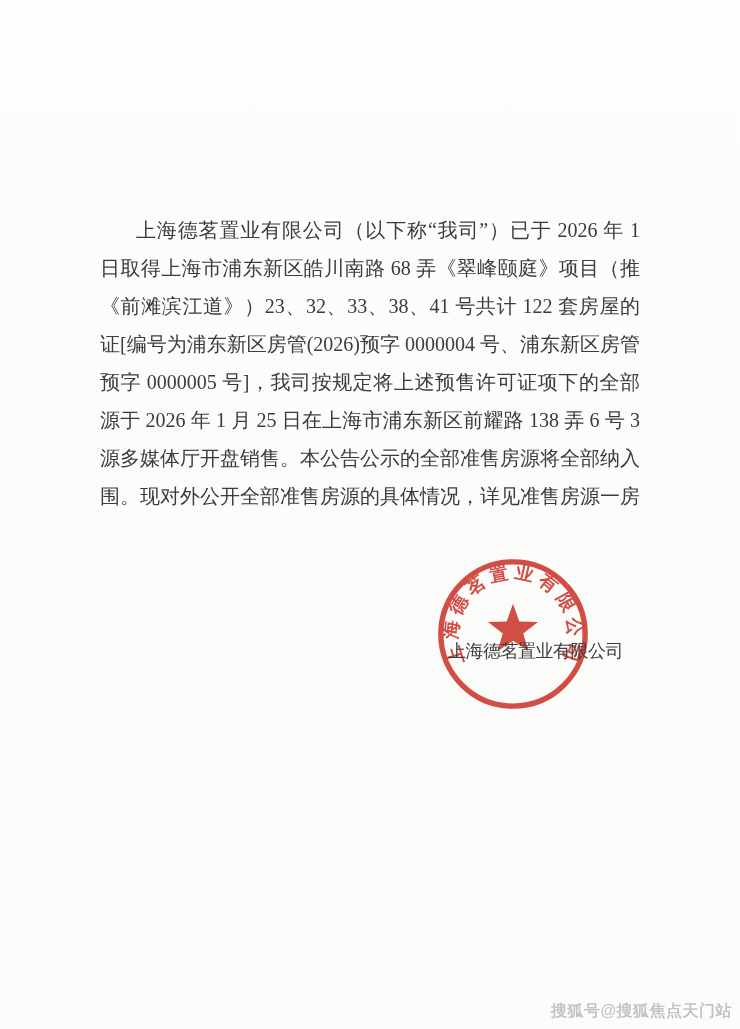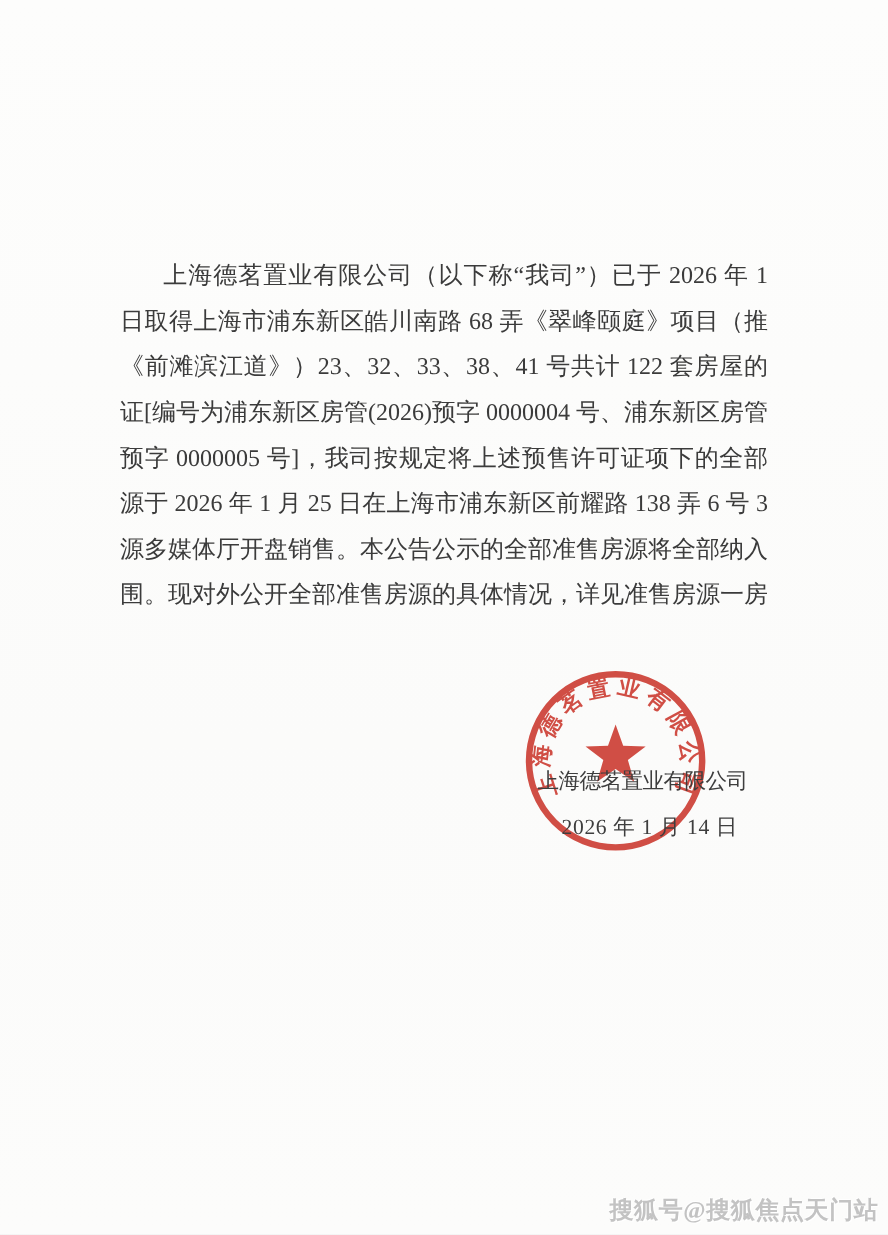--- a/index.html
+++ b/index.html
@@ -80,22 +80,22 @@
     font-size: 18px;
     letter-spacing: 0.5px;
     color: #3e3e3e;
   }
 
   
   .watermark {
     position: absolute;
     right: 8px;
     bottom: 7px;
-    font-family: Liberation Serif, serif;
-    font-size: 20px;
+    font-family: Liberation Sans, sans-serif;
+    font-size: 16px;
     font-weight: 700;
     color: #c3c3c3;
     text-shadow: 1px 1px 0 #ffffff, -0.5px -0.5px 0 #ffffff;
     letter-spacing: 0.5px;
     text-align: right;
   }
 </style>
 </head>
 <body>
 
@@ -121,17 +121,16 @@
       <circle cx="80" cy="80" r="74" fill="none" stroke-width="5.5" stroke="#cb372d"></circle>
       <polygon points="80,49 86.5,67.1 105.7,67.7 90.5,79.4 95.9,97.8 80,87 64.1,97.8 69.5,79.4 54.3,67.7 73.5,67.1" fill="#cb372d"></polygon>
       <text font-size="19" font-weight="700" letter-spacing="5" font-family="Liberation Serif, DejaVu Serif, serif" fill="#cb372d">
         <textPath href="#sealArc" startOffset="0">上海德茗置业有限公司</textPath>
       </text>
     </svg>
   </div>
 
   <div class="sig-company">上海德茗置业有限公司</div>
 
-  <div class="sig-date">2026 年 1 月 14 日</div>
 
   <div class="watermark">搜狐号@搜狐焦点天门站</div>
 
 </div>
 
 </body></html>

